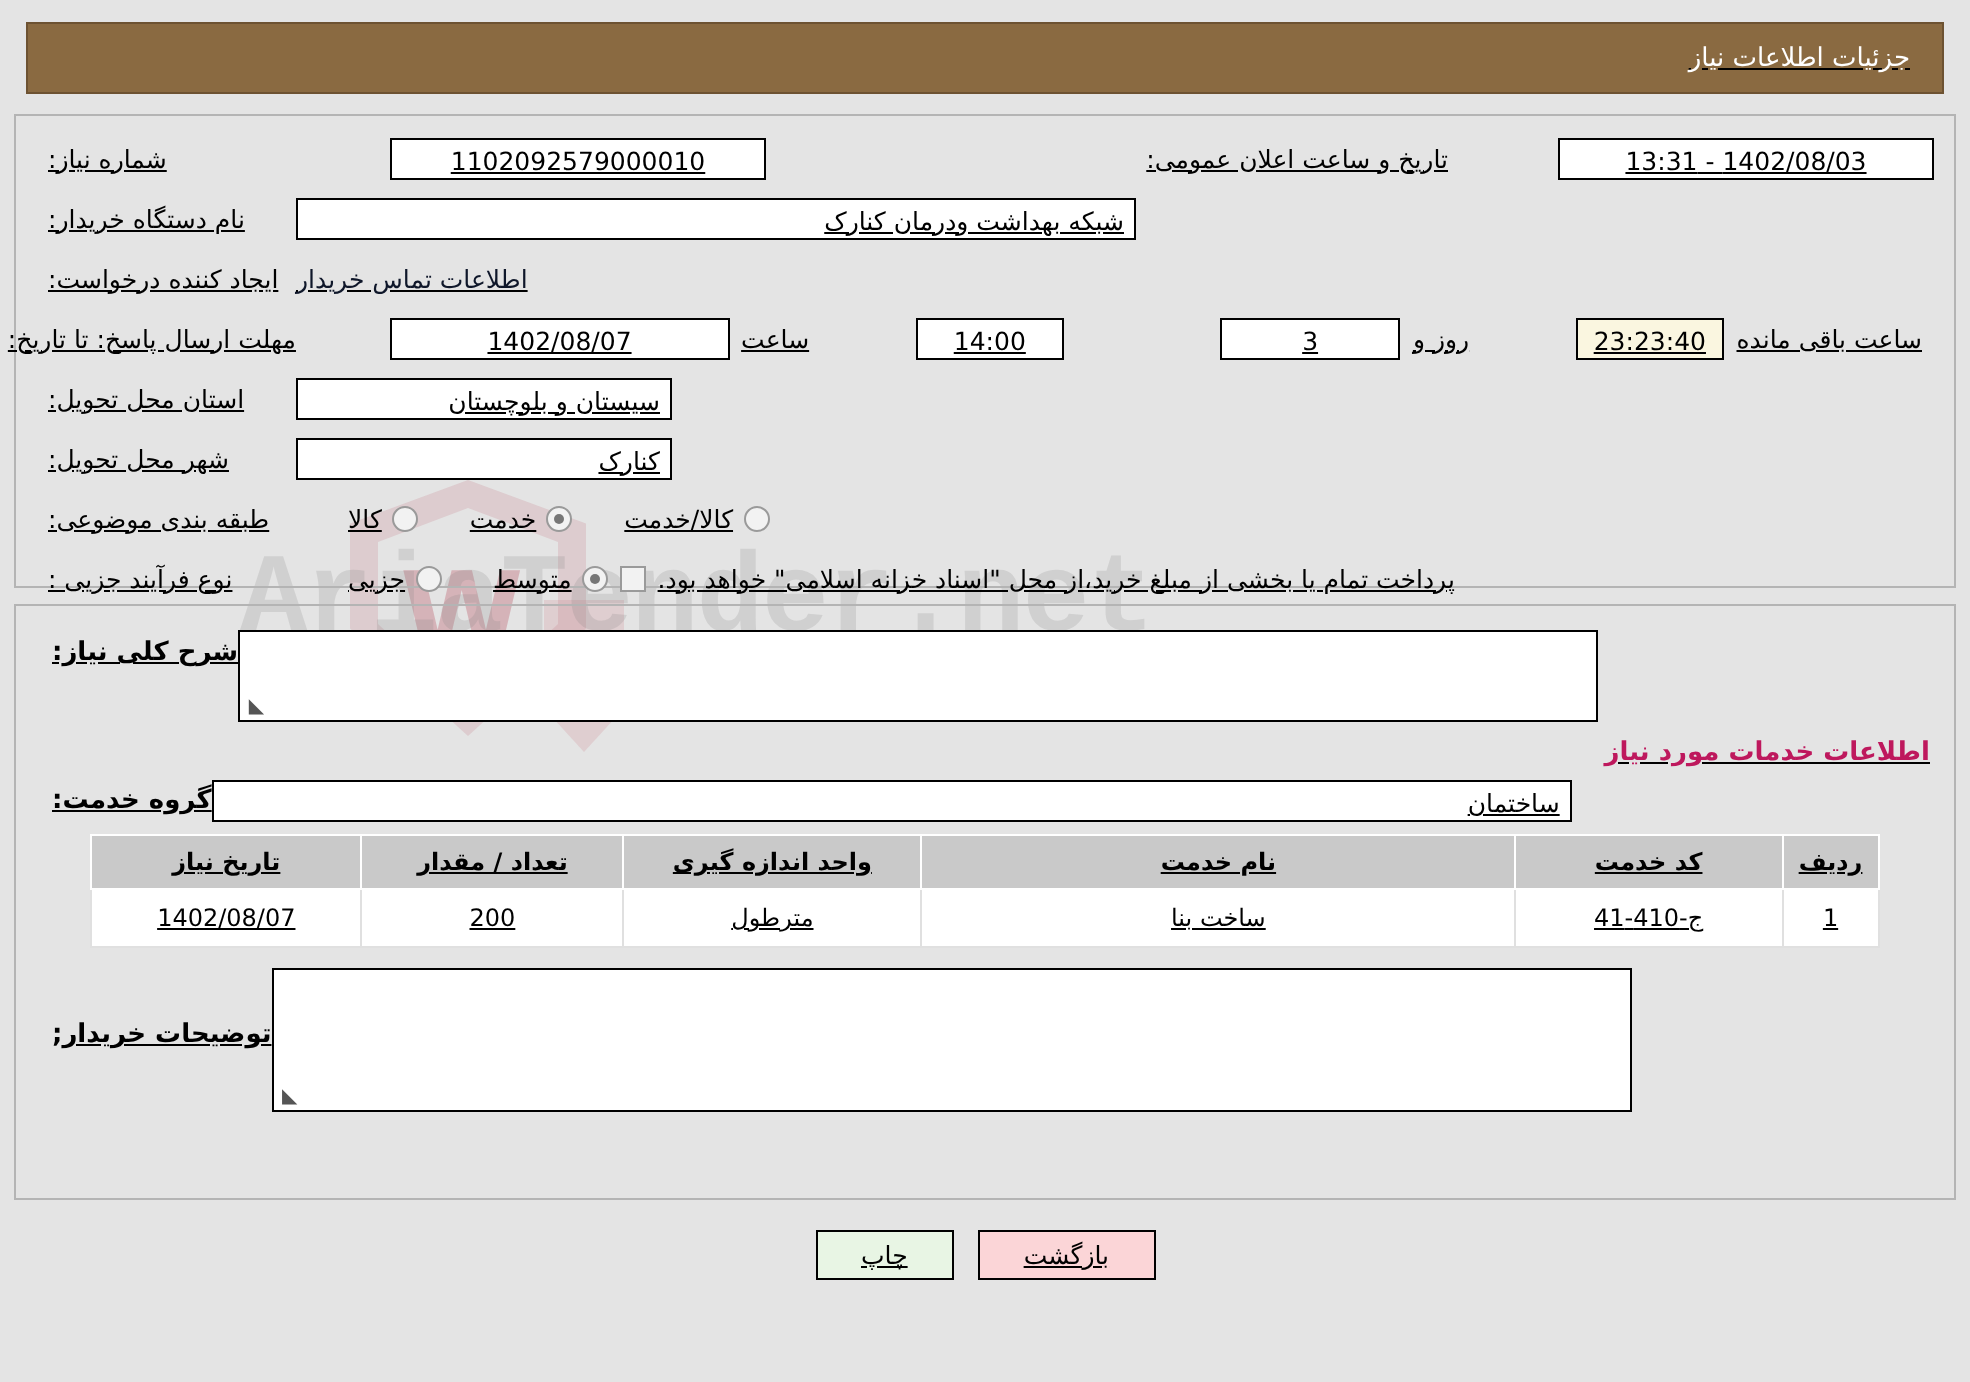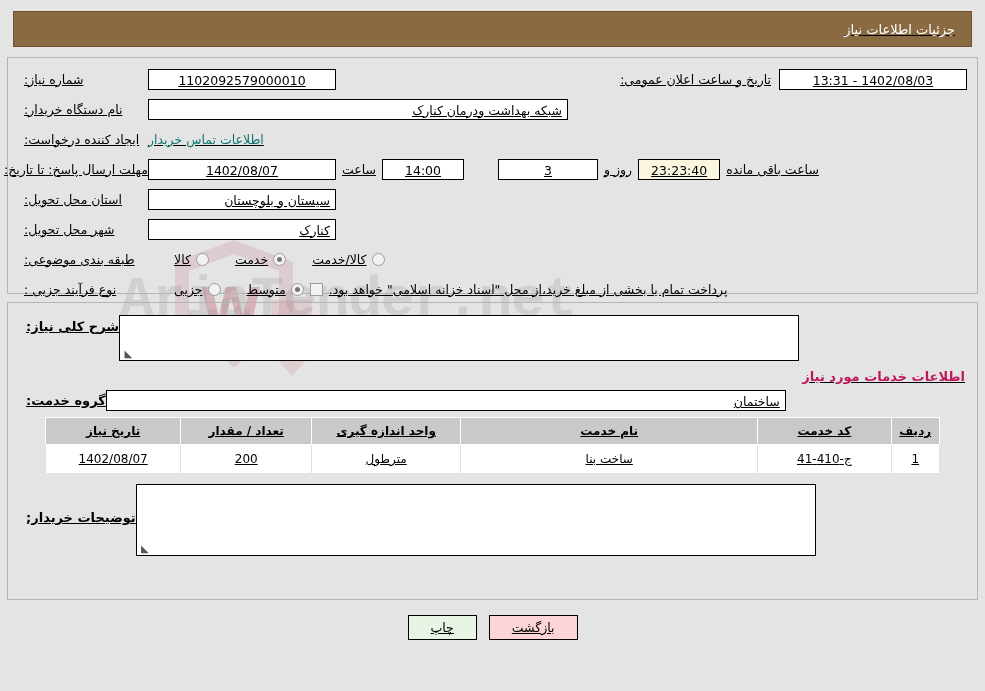--- a/index.html
+++ b/index.html
@@ -139,21 +139,21 @@
     height: 21px;
     line-height: 21px;
     font-size: 12.5px;
     color: #000;
     padding: 0 5px;
     box-sizing: border-box;
     text-align: right;
     white-space: nowrap;
     overflow: hidden;
   }
-  .fld.center { text-align: center; }
+  .fld.center { text-align: center; margin-left: 47px; }
   .fld.cream { background: #faf6e0; }
 
   .w-need    { width: 188px; }
   .w-org     { width: 420px; padding-left: 36px; }
   .w-req     { width: 420px; }
   .w-date    { width: 188px; }
   .w-time    { width: 82px; }
   .w-days    { width: 100px; }
   .w-count   { width: 82px; }
   .w-prov    { width: 188px; }
@@ -161,21 +161,21 @@
   .w-pub     { width: 188px; }
 
   .inline-txt {
     font-size: 12.5px;
     color: #000;
     padding: 0 6px;
     white-space: nowrap;
   }
 
   .link {
-    color: #0f766e;
+    color: #0f172a;
     font-size: 12.5px;
     padding: 0 0;
     white-space: nowrap;
     cursor: pointer;
   }
 
   .pubdate-group {
     display: flex;
     align-items: center;
     margin-right: auto;

